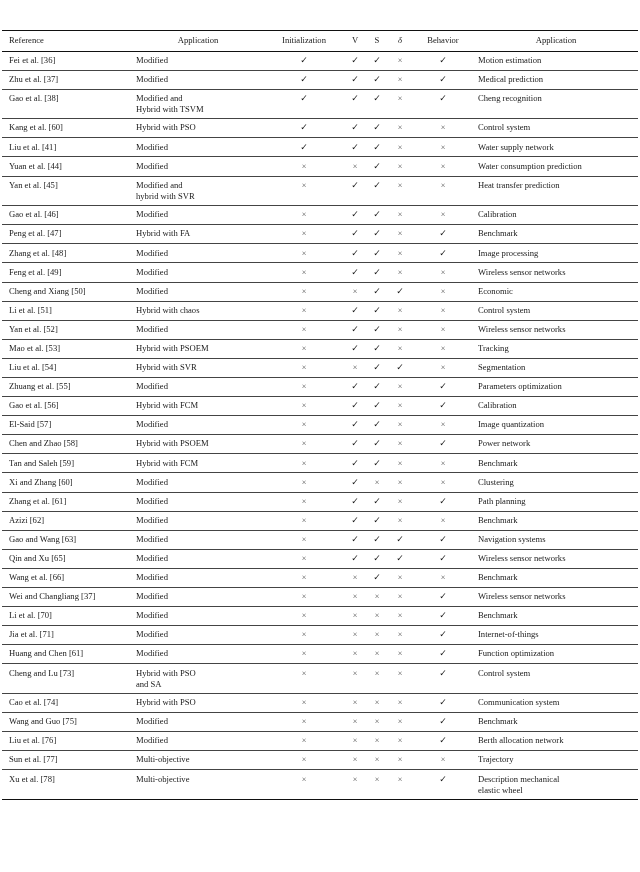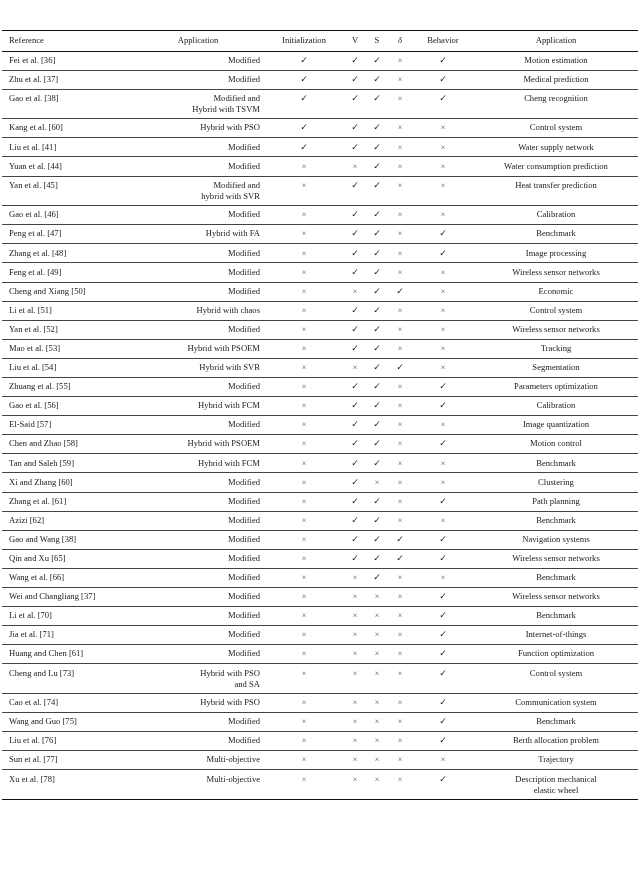--- a/index.html
+++ b/index.html
@@ -74,22 +74,22 @@
 
   .cell {
     padding: 3.2px 4px 3.4px 4px;
     display: block;
   }
   .c-center { text-align: center; }
 
   th .cell { padding-top: 4px; padding-bottom: 4.5px; }
 
   .ref-cell { text-align: left; padding-left: 7px; }
-  .desc-cell { text-align: right; }
-  .app-cell { text-align: center; }
+  .desc-cell { text-align: left; }
+  .app-cell { text-align: left; }
 
   .mark {
     font-size: 9px;
     line-height: 1.28;
     display: inline-block;
   }
   .mark.tick { color: #1a1a1a; }
   .mark.cross { color: #555; font-size: 8.2px; }
 
   .hdr-delta { font-style: italic; font-family: "Liberation Serif", serif; }
@@ -738,21 +738,21 @@
             <span class="cell c-center"><span class="mark tick">✓</span></span>
           </td>
           <td>
             <span class="cell c-center"><span class="mark cross">×</span></span>
           </td>
           <td>
             <span class="cell c-center"><span class="mark tick">✓</span></span>
           </td>
           <td>
             <span class="cell app-cell">
-              <span class="sub">Motion control</span>
+              <span class="sub">Power network</span>
             </span>
           </td>
         </tr>
         <tr class="rule-row">
           <td>
             <span class="cell ref-cell">Tan and Saleh [59]</span>
           </td>
           <td>
             <span class="cell desc-cell">
               <span class="sub">Hybrid with FCM</span>
@@ -864,21 +864,21 @@
             <span class="cell c-center"><span class="mark cross">×</span></span>
           </td>
           <td>
             <span class="cell app-cell">
               <span class="sub">Benchmark</span>
             </span>
           </td>
         </tr>
         <tr class="rule-row">
           <td>
-            <span class="cell ref-cell">Gao and Wang [38]</span>
+            <span class="cell ref-cell">Gao and Wang [63]</span>
           </td>
           <td>
             <span class="cell desc-cell">
               <span class="sub">Modified</span>
             </span>
           </td>
           <td>
             <span class="cell c-center"><span class="mark cross">×</span></span>
           </td>
           <td>
@@ -1189,21 +1189,21 @@
             <span class="cell c-center"><span class="mark cross">×</span></span>
           </td>
           <td>
             <span class="cell c-center"><span class="mark cross">×</span></span>
           </td>
           <td>
             <span class="cell c-center"><span class="mark tick">✓</span></span>
           </td>
           <td>
             <span class="cell app-cell">
-              <span class="sub">Berth allocation problem</span>
+              <span class="sub">Berth allocation network</span>
             </span>
           </td>
         </tr>
         <tr class="rule-row">
           <td>
             <span class="cell ref-cell">Sun et al. [77]</span>
           </td>
           <td>
             <span class="cell desc-cell">
               <span class="sub">Multi-objective</span>

